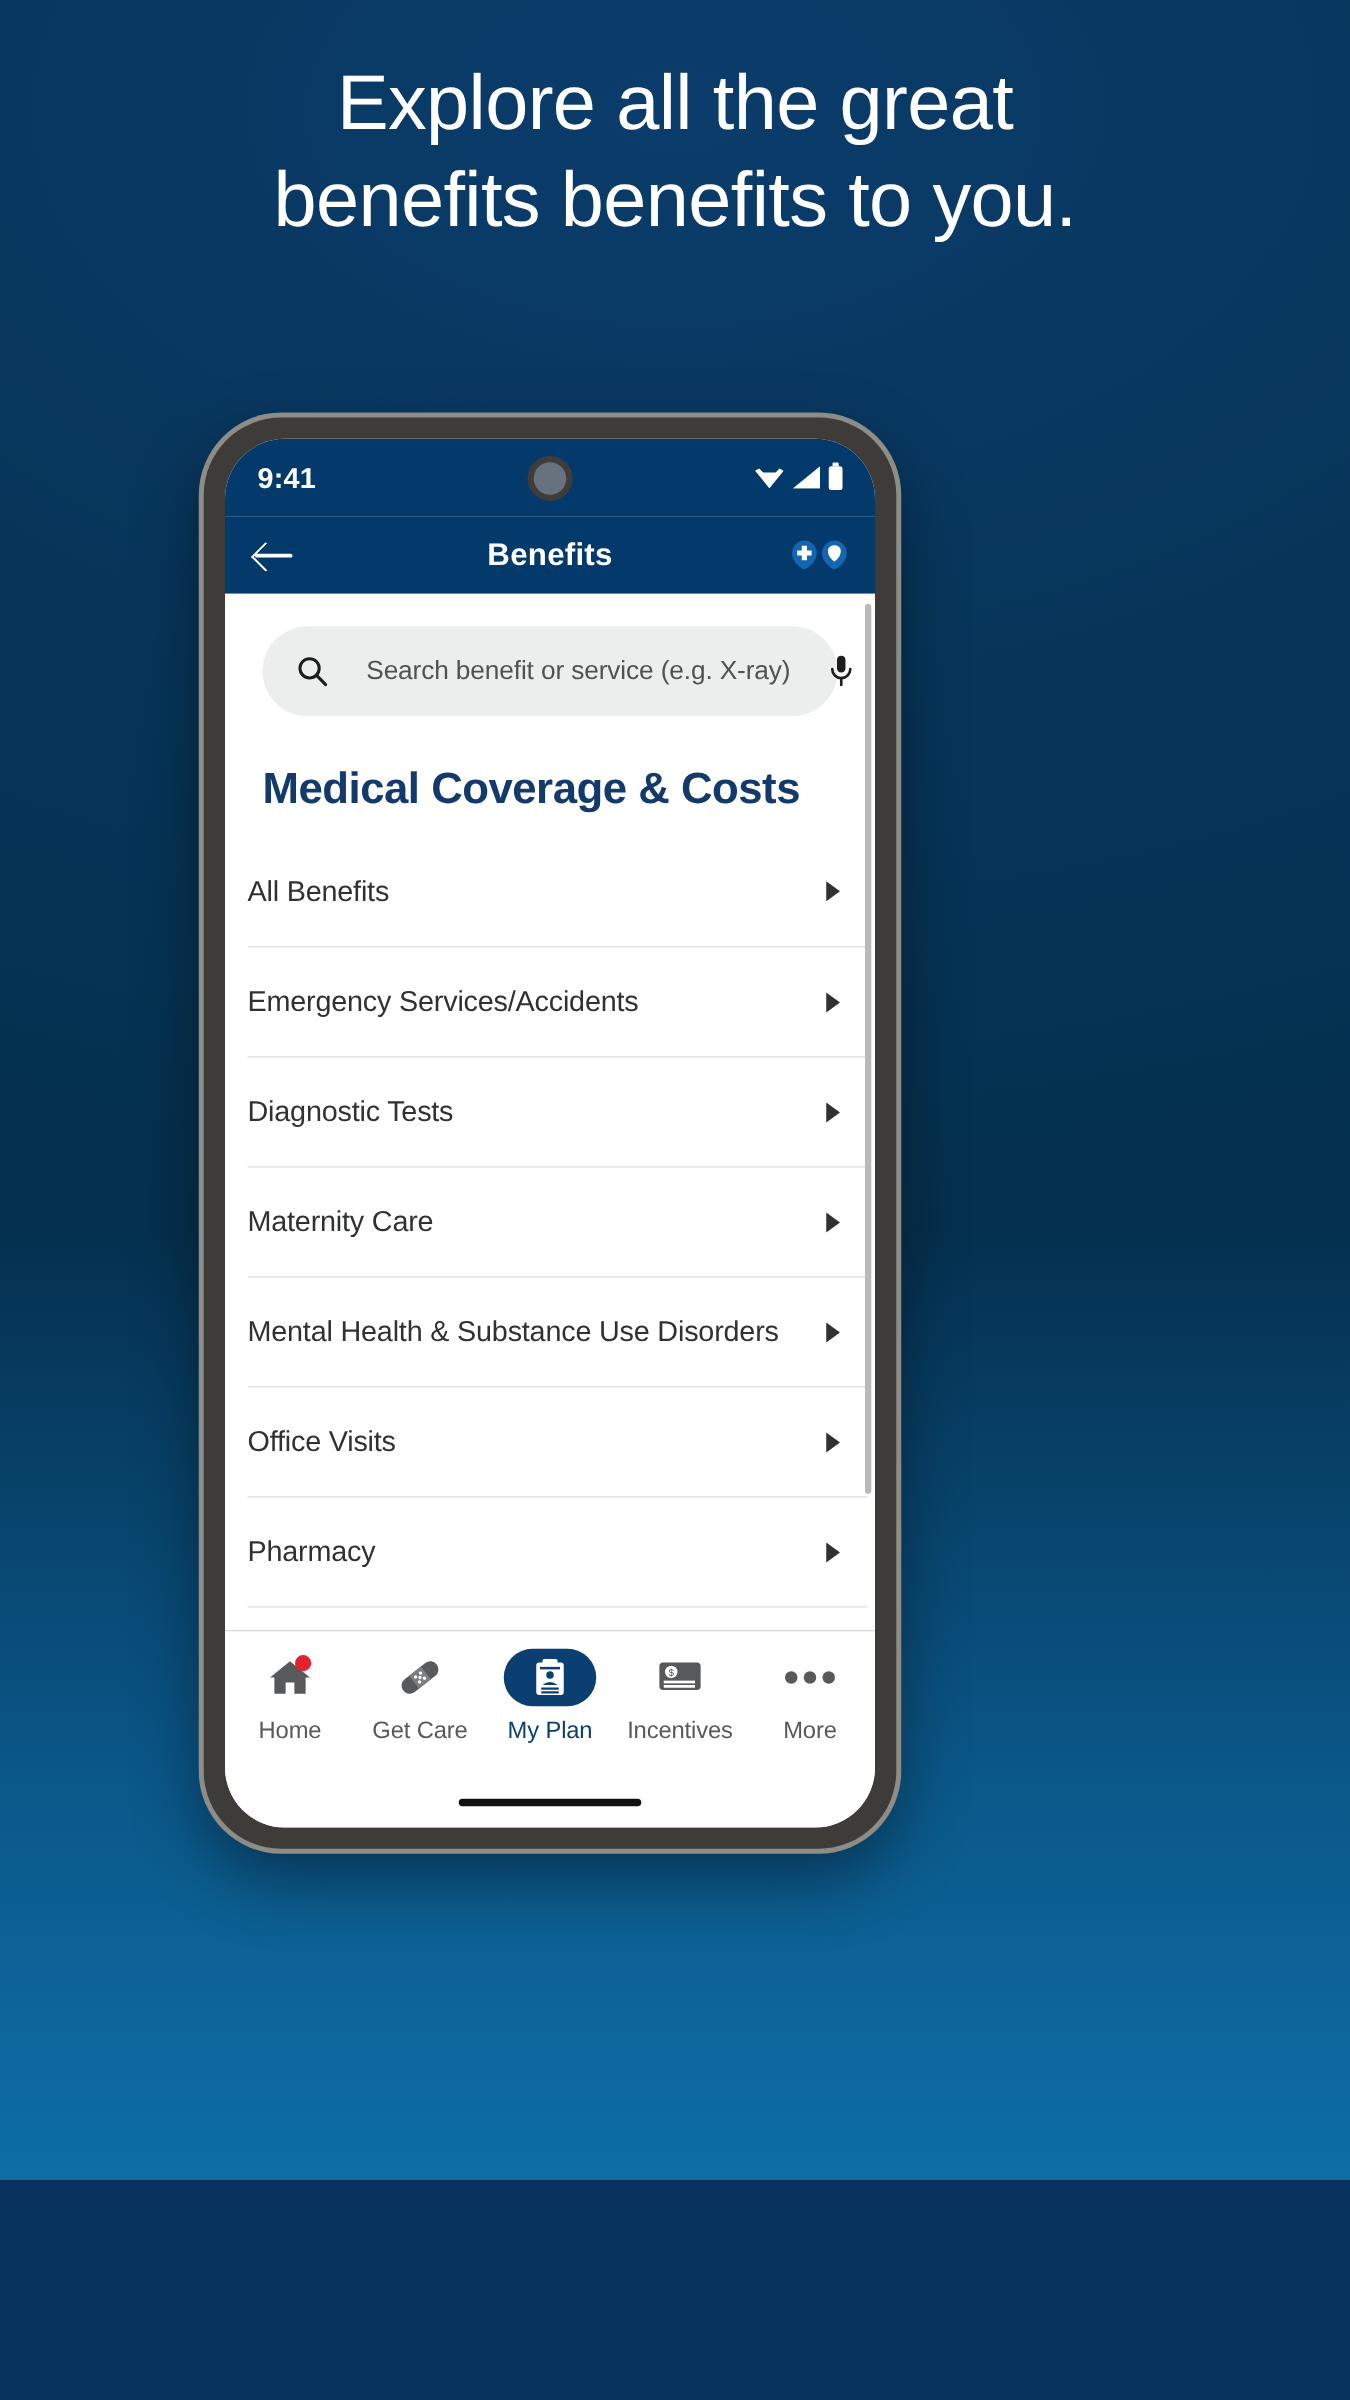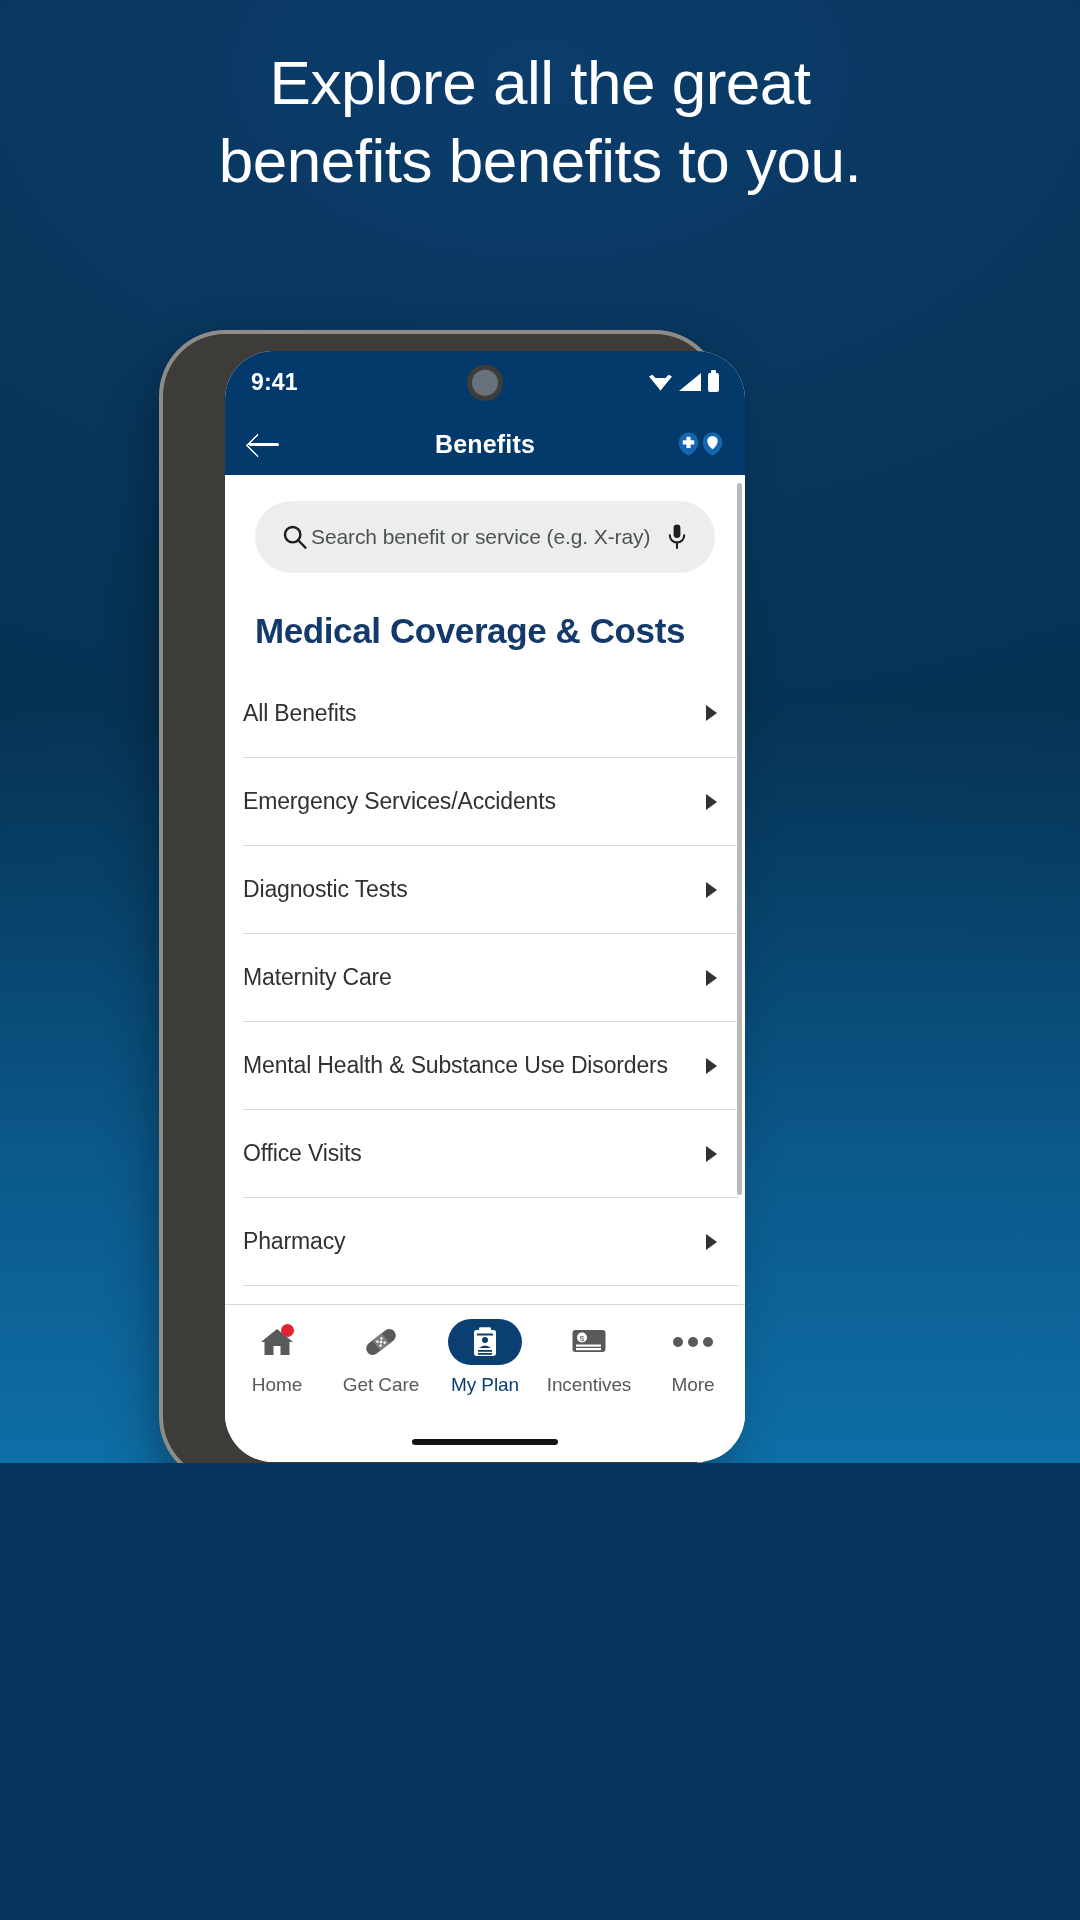--- a/index.html
+++ b/index.html
@@ -9,21 +9,21 @@
     height: 1920px;
     overflow: hidden;
     font-family: "Liberation Sans", sans-serif;
     background: #07335e;
   }
 
   
   .stage {
     position: relative;
     width: 1080px;
-    height: 1463px;
+    height: 1744px;
     background:
       radial-gradient(ellipse 1500px 900px at 50% 5%, #0b3c6b 0%, #073559 55%, #05304f 100%),
       linear-gradient(180deg, #053258 0%, #063a66 45%, #0a5f96 100%);
     overflow: hidden;
   }
   .stage::after {
     content: "";
     position: absolute;
     left: 0; right: 0; bottom: 0;
     height: 760px;
@@ -64,21 +64,20 @@
     position: absolute;
     left: 17px;
     top: 17px;
     width: 520px;
     height: 1111px;
     border-radius: 48px;
     overflow: hidden;
     background: #ffffff;
     display: flex;
     flex-direction: column;
-    margin-left: 45px;
   }
 
   
   .statusbar {
     position: relative;
     height: 62px;
     background: #043a6b;
     flex: none;
     display: flex;
     align-items: center;
@@ -226,21 +225,21 @@
   .search-wrap {
     padding: 26px 30px 10px 30px;
   }
   .searchbar {
     height: 72px;
     border-radius: 40px;
     background: #eceded;
     display: flex;
     align-items: center;
     padding: 0 26px;
-    gap: 2px;
+    gap: 29px;
   }
   .search-icon {
     width: 28px; height: 28px;
     flex: none;
   }
   .search-placeholder {
     flex: 1;
     color: #4f5254;
     font-size: 21px;
     letter-spacing: -0.1px;

